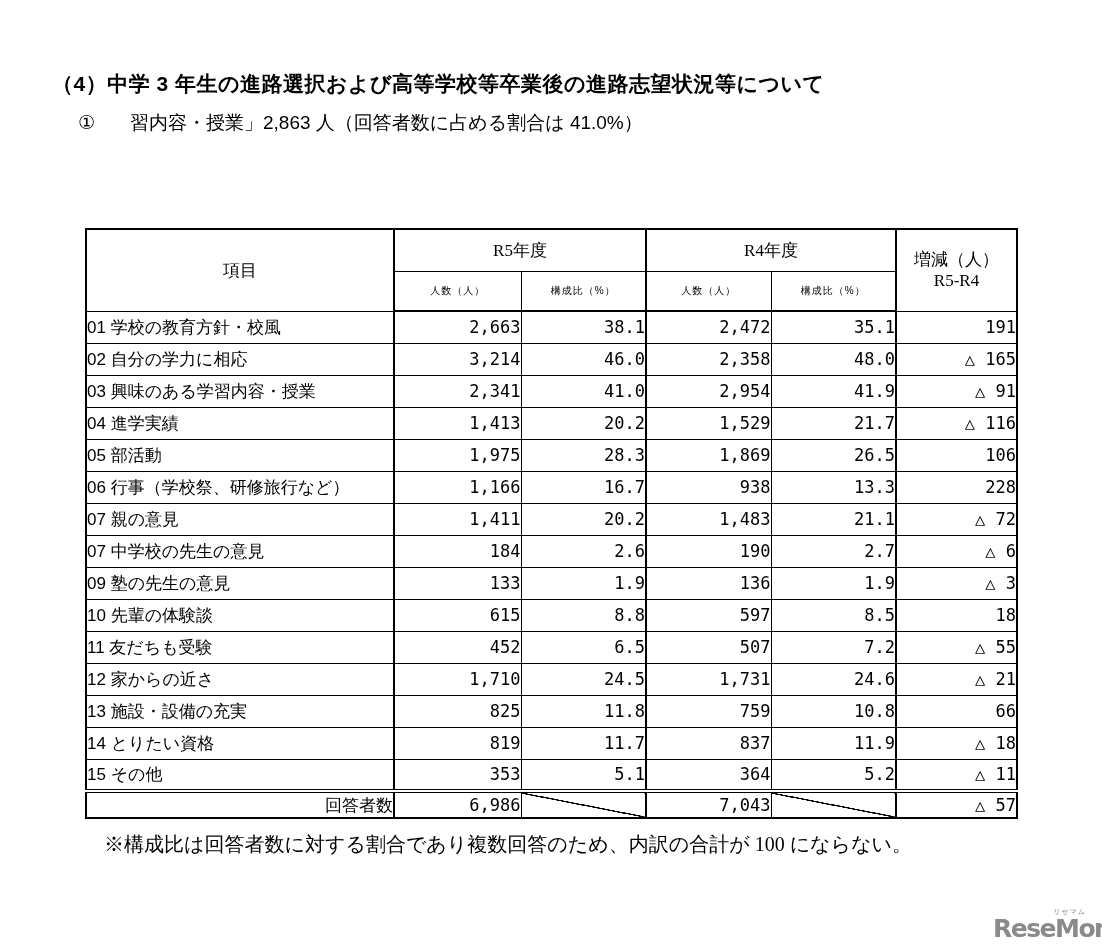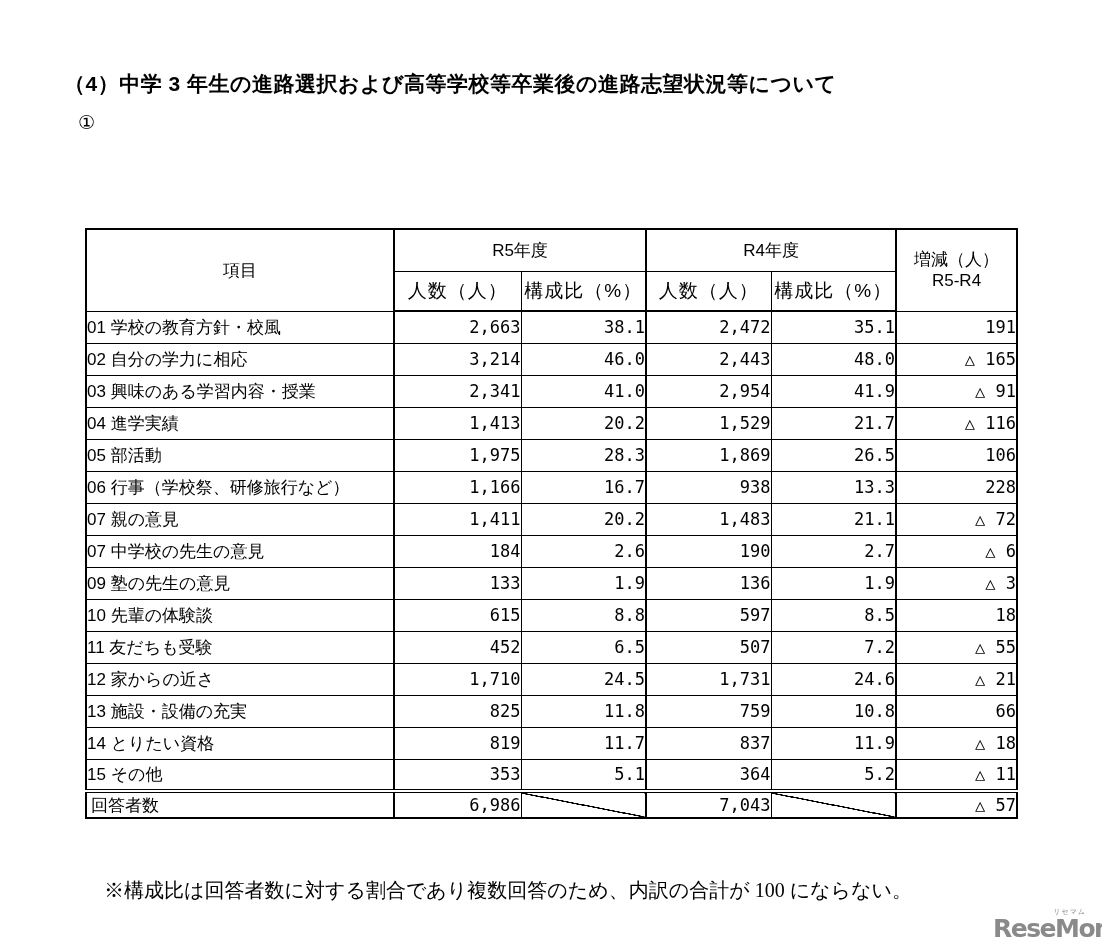--- a/index.html
+++ b/index.html
@@ -12,21 +12,21 @@
     width: 1102px;
     height: 949px;
     font-family: "Liberation Sans", "DejaVu Sans", sans-serif;
     color: #000000;
     overflow: hidden;
   }
 
   
   .heading {
     position: absolute;
-    left: 64px;
+    left: 52px;
     top: 56px;
     font-size: 21px;
     font-weight: bold;
     letter-spacing: 0.5px;
     white-space: nowrap;
   }
 
   
   .para {
     position: absolute;
@@ -65,59 +65,59 @@
     overflow: hidden;
     white-space: nowrap;
     vertical-align: middle;
   }
   tr.h1 { height: 42px; }
   tr.h2 { height: 40px; }
   tr.data { height: 32px; padding-left: 41px; }
   tr.total { height: 27px; }
 
   .hdr { text-align: center; }
-  .sub { font-size: 19px; letter-spacing: 1px; }
+  .sub { font-size: 10px; letter-spacing: 1px; }
   .diffhdr { line-height: 21px; }
 
   
-  .grp { border-left: 2px solid #000 !important; }
+  .grp { border-left: 2px solid #000 !important; font-family: Liberation Serif, serif; }
   
   tr.h2 td, td.span2 { border-bottom: 2px solid #000; }
 
   .item {
     text-align: left;
     padding-left: 9px;
   }
   .num {
     text-align: right;
     padding-right: 14px;
     font-family: "DejaVu Sans Mono", monospace;
     font-size: 17px;
   }
 
   
   tr.total td { border-top: 4px double #000; }
   tr.total .item {
-    text-align: left;
-    padding-left: 4px;
+    text-align: right;
+    padding-left: 12px;
   }
   
   td.diag {
     background: linear-gradient(to top right,
       transparent calc(50% - 0.7px),
       #000 calc(50% - 0.7px),
       #000 calc(50% + 0.7px),
       transparent calc(50% + 0.7px));
   }
 
   
   .footnote {
     position: absolute;
     left: 104px;
-    top: 877px;
+    top: 831px;
     margin: 0;
     font-family: "Liberation Serif", "DejaVu Serif", serif;
     font-size: 20px;
     white-space: nowrap;
   }
 
   
   .watermark {
     position: absolute;
     left: 993px;
@@ -145,20 +145,21 @@
 </head>
 <body>
 
 <main>
 
   <h1 class="heading">（4）中学 3 年生の進路選択および高等学校等卒業後の進路志望状況等について</h1>
 
   <div class="para">
     <span class="marker">①</span>
     <div class="para-lines">
+      <div class="pline">習内容・授業」2,863 人（回答者数に占める割合は 41.0%）</div>
     </div>
   </div>
 
   <table class="survey">
     <colgroup>
       <col style="width:308px">
       <col style="width:127px">
       <col style="width:125px">
       <col style="width:125px">
       <col style="width:125px">
@@ -186,21 +187,21 @@
         <td class="num grp">2,663</td>
         <td class="num">38.1</td>
         <td class="num grp">2,472</td>
         <td class="num">35.1</td>
         <td class="num grp">191</td>
       </tr>
       <tr class="data">
         <td class="item">02 自分の学力に相応</td>
         <td class="num grp">3,214</td>
         <td class="num">46.0</td>
-        <td class="num grp">2,443</td>
+        <td class="num grp">2,358</td>
         <td class="num">48.0</td>
         <td class="num grp">△ 165</td>
       </tr>
       <tr class="data">
         <td class="item">03 興味のある学習内容・授業</td>
         <td class="num grp">2,341</td>
         <td class="num">41.0</td>
         <td class="num grp">2,954</td>
         <td class="num">41.9</td>
         <td class="num grp">△ 91</td>

